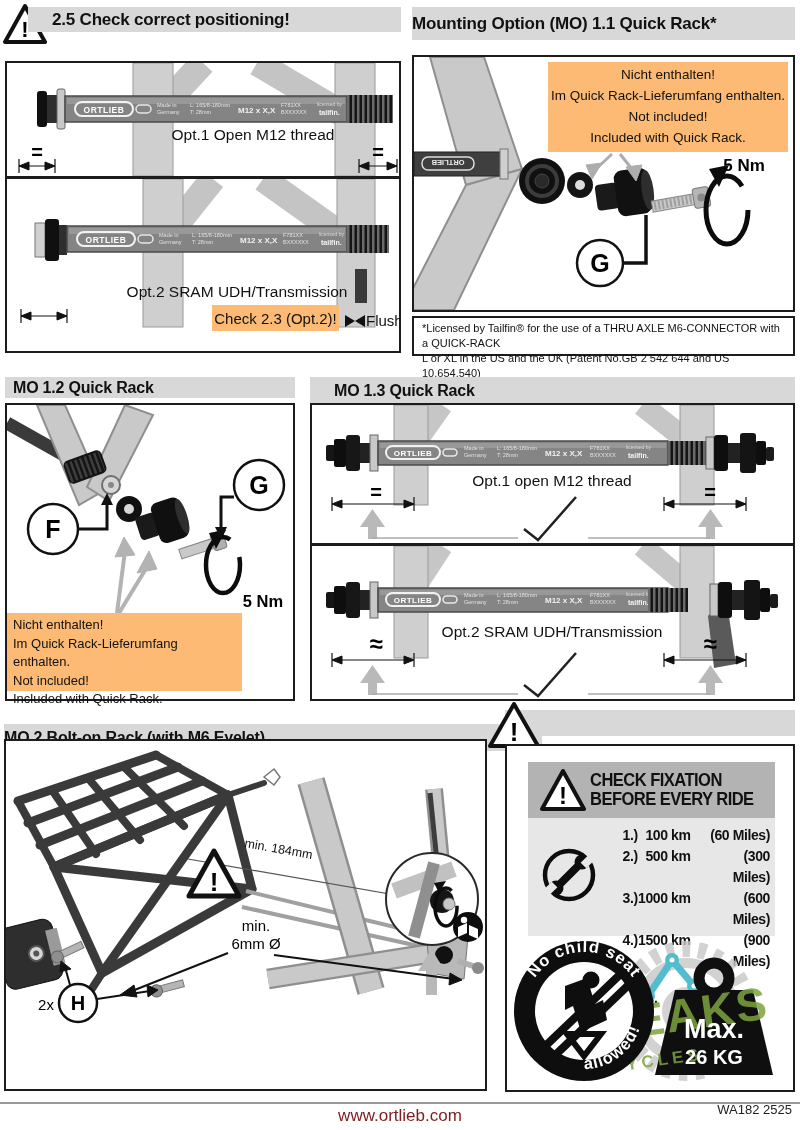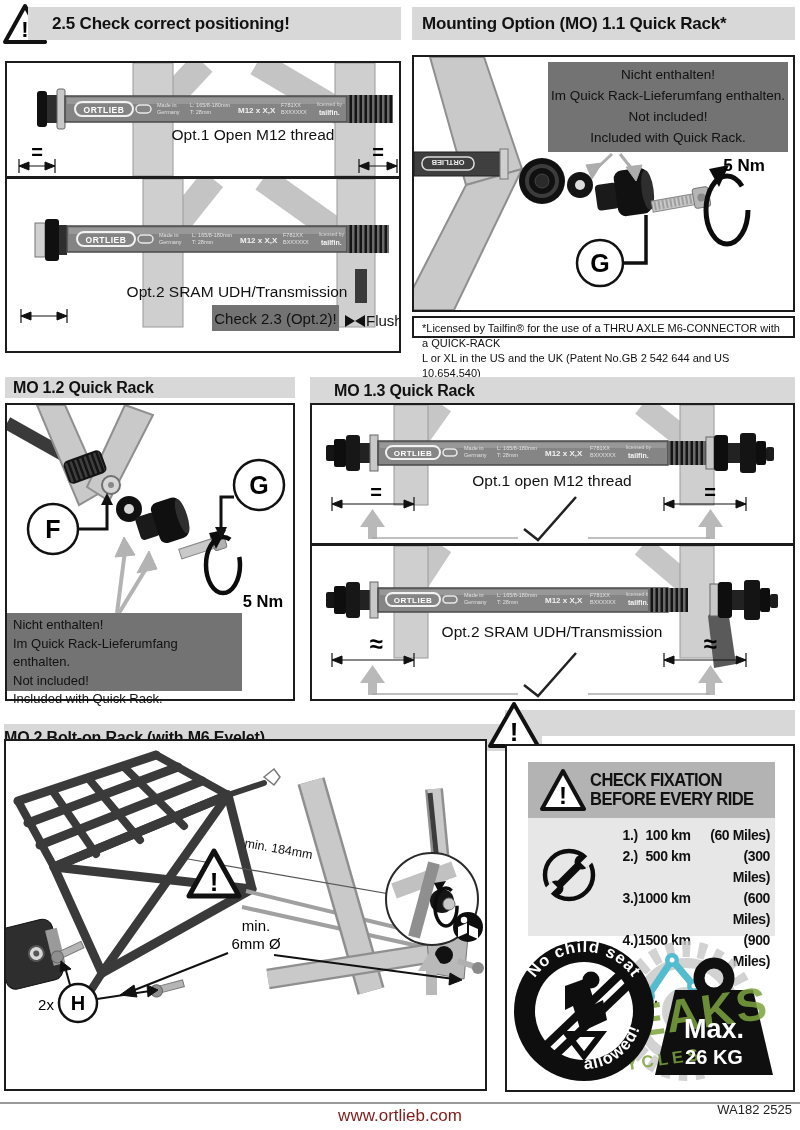--- a/index.html
+++ b/index.html
@@ -2,21 +2,21 @@
 <html><head>
 <meta charset="utf-8">
 <style>
   html,body{margin:0;padding:0;background:#fff;}
   .page{position:relative;width:800px;height:1130px;background:#fff;overflow:hidden;
         font-family:"Liberation Sans",sans-serif;color:#111;}
   .abs{position:absolute;}
   .hbar{position:absolute;background:#d8d8d8;display:flex;align-items:center;
         font-weight:bold;font-size:17px;letter-spacing:-0.2px;}
   .panel{position:absolute;background:#fff;border:2px solid #1c1c1c;box-sizing:border-box;}
-  .graybox{position:absolute;background:#737373;box-sizing:border-box;}
+  .graybox{position:absolute;background:#fdba74;box-sizing:border-box;}
   svg{display:block;}
   svg text{font-family:"Liberation Sans",sans-serif;}
   .infolines{font-size:13.5px;line-height:21px;text-align:center;}
   .infolines-left{font-size:13px;line-height:18.5px;text-align:left;padding:3px 6px;}
   .footnote{font-size:11px;line-height:15px;padding:3px 8px;}
   .fix-wrap{position:absolute;left:528px;top:762px;width:247px;}
   .fix-head{background:#b3b3b3;display:flex;align-items:center;height:56px;}
   .fix-title{font-weight:bold;font-size:18px;line-height:19px;letter-spacing:-0.6px;
         transform:scaleX(0.92);transform-origin:left center;white-space:nowrap;}
   .fix-body{background:#e7e7e7;position:relative;height:118px;}
@@ -33,21 +33,21 @@
 </style>
 </head>
 <body>
 
 <div class="page">
 
   <svg class="abs" style="left:3px;top:3px" width="44" height="42" viewBox="0 0 44 42">
     <polygon points="22,3 42,39 2,39" fill="#fff" stroke="#111" stroke-width="4" stroke-linejoin="round"></polygon>
     <text x="22" y="34" font-size="22" font-weight="bold" text-anchor="middle">!</text>
   </svg>
-  <div class="hbar" style="left:28px;top:7px;width:373px;height:33px;padding-left:24px;box-sizing:border-box">
+  <div class="hbar" style="left:28px;top:7px;width:373px;height:25px;padding-left:24px;box-sizing:border-box">
     <span>2.5 Check correct positioning!</span>
   </div>
 
   <div class="panel" style="left:5px;top:61px;width:396px;height:117px">
     <svg width="392" height="113" viewBox="0 0 392 113">
       <line x1="196" y1="0" x2="140" y2="60" stroke="#c4c4c4" stroke-width="26"></line>
       <line x1="250" y1="0" x2="358" y2="64" stroke="#c4c4c4" stroke-width="26"></line>
       <rect x="126" y="0" width="40" height="113" fill="#cfcfcf" stroke="#9a9a9a"></rect>
       <rect x="328" y="0" width="40" height="113" fill="#cfcfcf" stroke="#9a9a9a"></rect>
       <g>
@@ -129,21 +129,21 @@
       </g>
       <polygon points="338,136 338,148 348,142" fill="#111"></polygon>
       <polygon points="358,136 358,148 348,142" fill="#111"></polygon>
       <text x="359" y="147" font-size="15" fill="#111">Flush!</text>
     </svg>
     <div class="graybox" style="left:205px;top:126px;width:127px;height:26px;display:flex;align-items:center;justify-content:center;font-size:15px">
       <span>Check 2.3 (Opt.2)!</span>
     </div>
   </div>
 
-  <div class="hbar" style="left:412px;top:7px;width:383px;height:33px;padding-left:10px;box-sizing:border-box">
+  <div class="hbar" style="left:412px;top:7px;width:383px;height:33px;box-sizing:border-box">
     <span>Mounting Option (MO) 1.1 Quick Rack*</span>
   </div>
   <div class="panel" style="left:412px;top:55px;width:383px;height:257px">
     <svg width="379" height="253" viewBox="0 0 379 253">
       <polygon points="16,0 70,0 108,112 52,128" fill="#c9c9c9" stroke="#8f8f8f" stroke-width="2"></polygon>
       <polygon points="52,128 108,112 40,253 -12,253" fill="#c9c9c9" stroke="#8f8f8f" stroke-width="2"></polygon>
       <g>
         <rect x="0" y="95" width="88" height="24" fill="#3f3f3f" stroke="#222"></rect>
         <rect x="8" y="100" width="52" height="13" rx="6" fill="none" stroke="#ddd" stroke-width="1.5"></rect>
         <text x="34" y="110" transform="rotate(180 34 106.5)" font-size="7.5" font-weight="bold" fill="#eee" text-anchor="middle">ORTLIEB</text>
@@ -184,21 +184,21 @@
       <text x="186" y="215" font-size="25" font-weight="bold" text-anchor="middle">G</text>
       <polyline points="209,206 232,206 232,158" fill="none" stroke="#111" stroke-width="3.5"></polyline>
     </svg>
     <div class="graybox infolines" style="left:134px;top:5px;width:240px;height:90px;padding-top:2px">
       <div>Nicht enthalten!</div>
       <div>Im Quick Rack-Lieferumfang enthalten.</div>
       <div>Not included!</div>
       <div>Included with Quick Rack.</div>
     </div>
   </div>
-  <div class="panel footnote" style="left:412px;top:316px;width:383px;height:22px">
+  <div class="panel footnote" style="left:412px;top:316px;width:383px;height:40px">
     <div>*Licensed by Tailfin® for the use of a THRU AXLE M6-CONNECTOR with a QUICK-RACK</div>
     <div>L or XL in the US and the UK (Patent No.GB 2 542 644 and US 10,654,540)</div>
   </div>
 
   <div class="hbar" style="left:5px;top:377px;width:290px;height:21px;padding-left:8px;box-sizing:border-box;font-size:16px">
     <span>MO 1.2 Quick Rack</span>
   </div>
   <div class="panel" style="left:5px;top:403px;width:290px;height:298px">
     <svg width="286" height="294" viewBox="0 0 286 294">
       <line x1="0" y1="18" x2="96" y2="72" stroke="#3a3a3a" stroke-width="13"></line>

